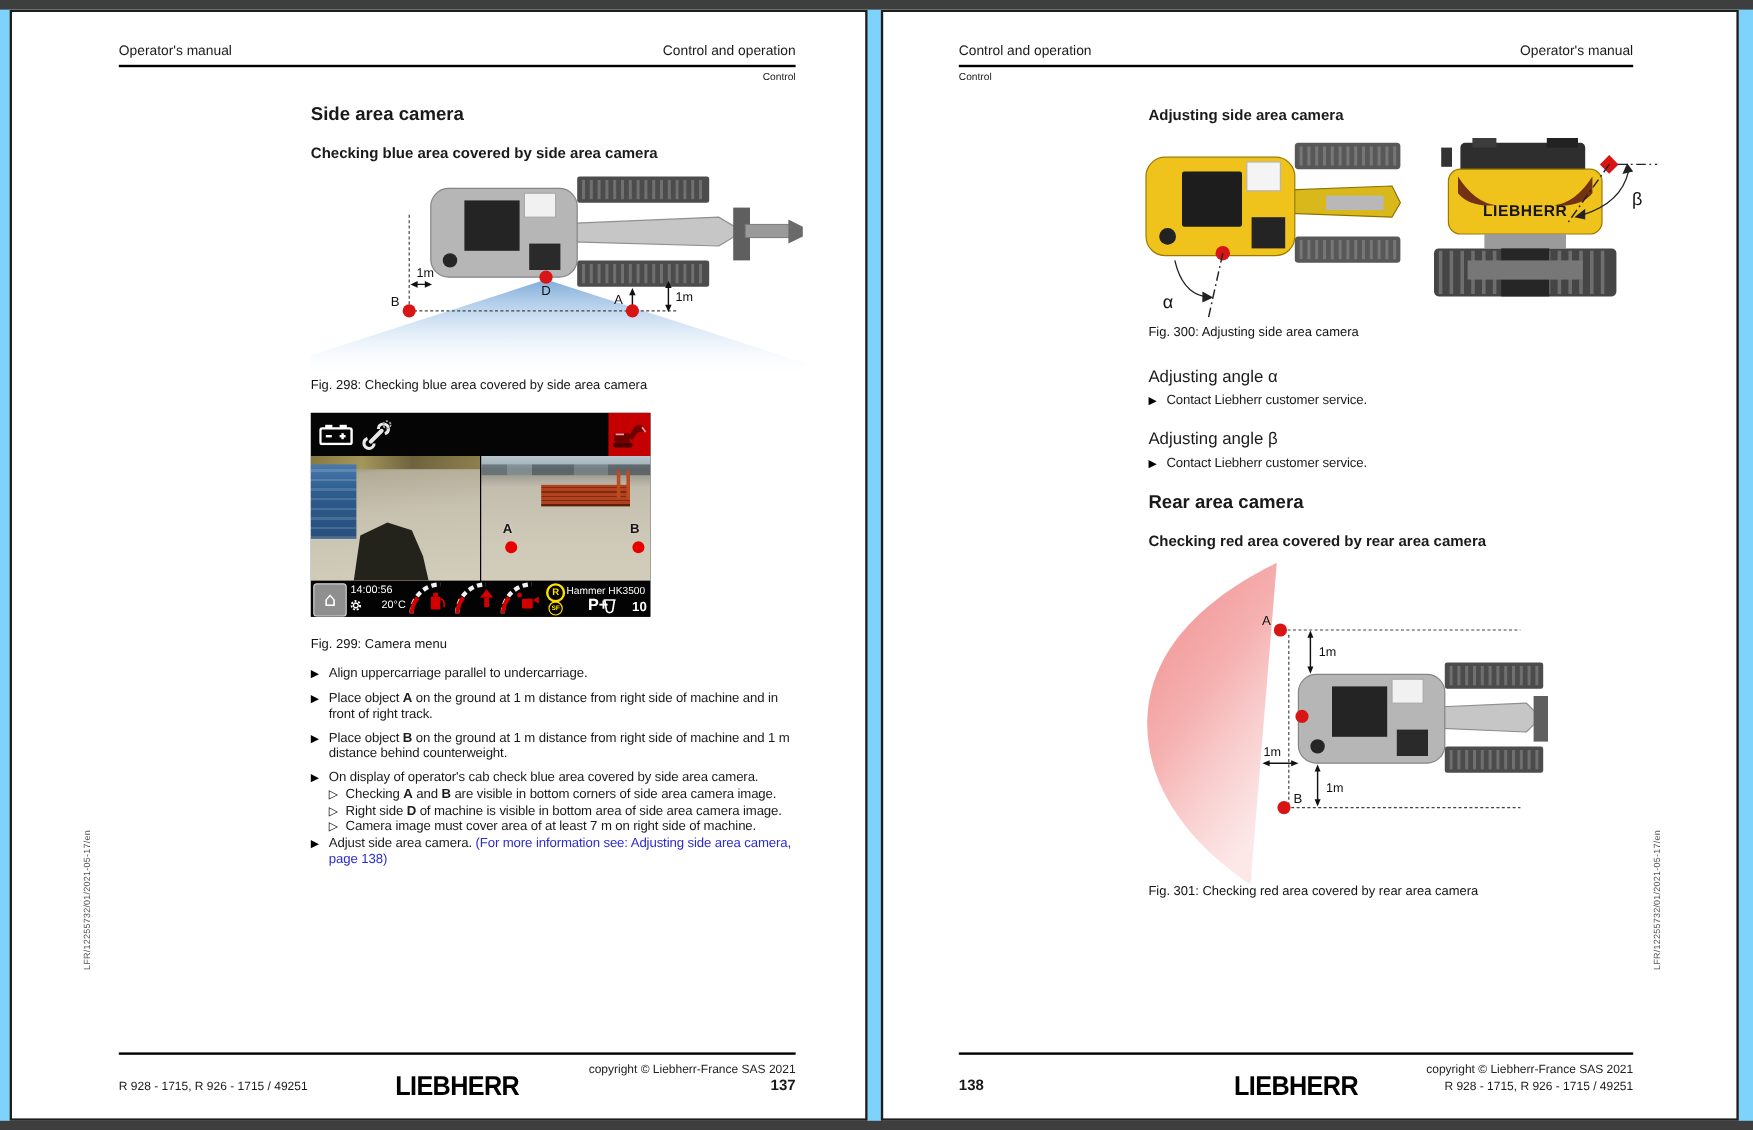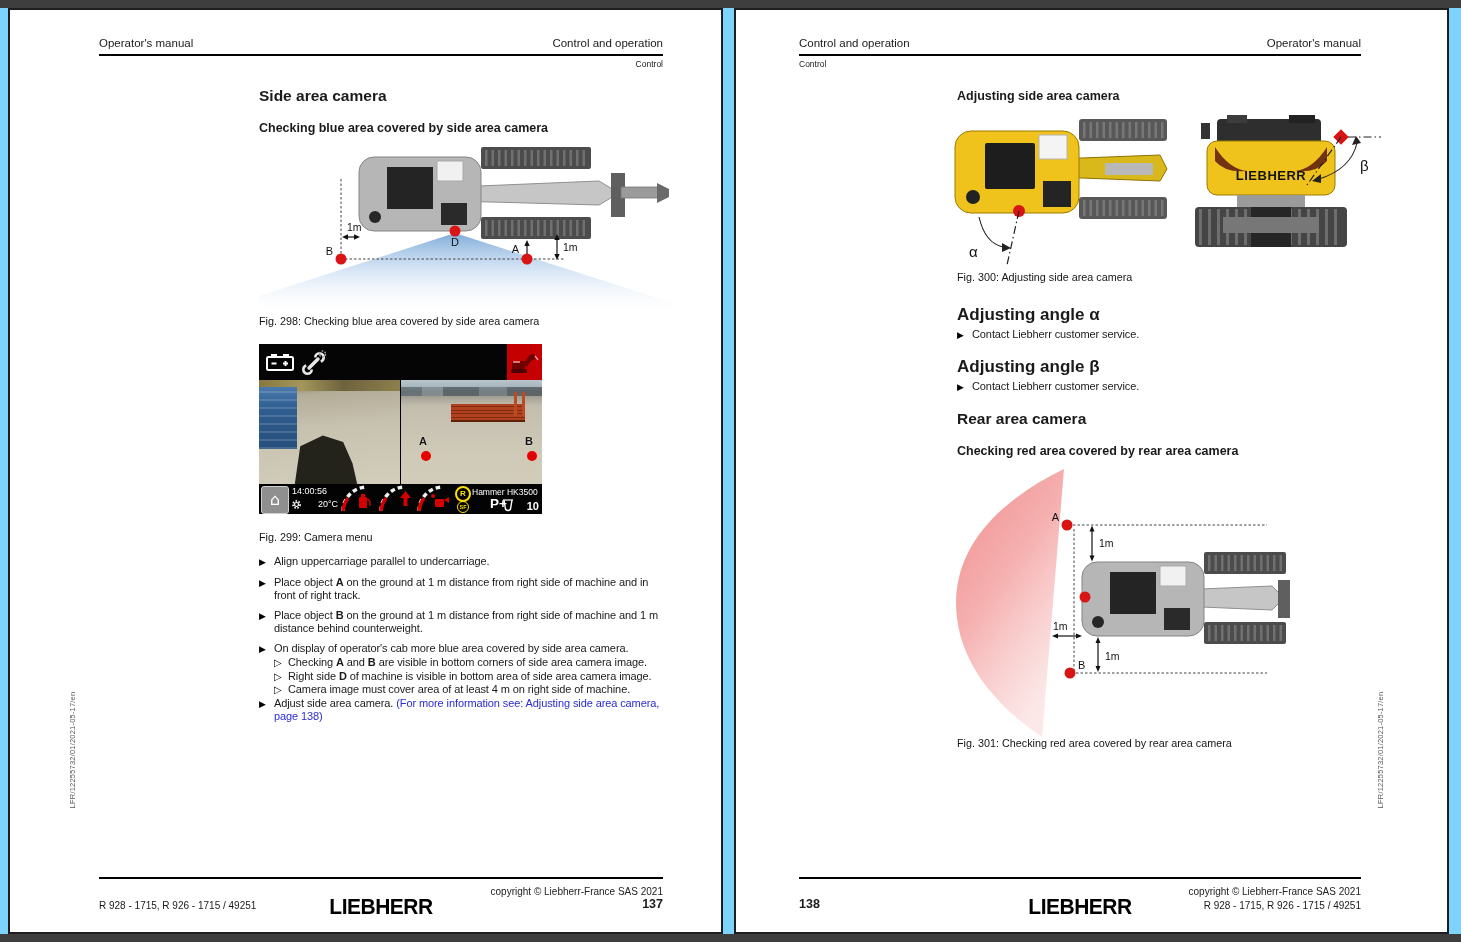--- a/index.html
+++ b/index.html
@@ -10,21 +10,21 @@
   .page{position:absolute;top:8px;width:715px;height:926px;background:#fff;
         border:2px solid #1e1e1e;box-sizing:border-box;}
   .pl{left:8px}.pr{left:734px}
   .abs{position:absolute}
   .hdr{font-size:11.5px}
   .rule{position:absolute;height:2px;background:#000}
   .rule.thin{height:1.5px}
   .crumb{font-size:8.5px}
   .h1{font-size:15.5px;font-weight:bold}
   .h2{font-size:12.5px;font-weight:bold}
-  .h3{font-size:17px;font-weight:bold}
+  .h3{font-size:14px;font-weight:normal}
   .cap{font-size:10.8px;color:#141414}
   .steps{width:412px;font-size:11px;line-height:13.5px;letter-spacing:-0.1px}
   .step{display:flex;margin-bottom:6px}
   .step .mk{flex:0 0 15px;font-family:"DejaVu Sans",sans-serif;font-size:9px;padding-top:1px;color:#000}
   .step.sub{margin:0 0 0 15px}
   .step.sub .mk{flex:0 0 14px;font-size:10px;padding-top:0}
   .step .txt{flex:1}
   .b{font-weight:bold}
   .link{color:#2b2bd4}
   .cond{margin:7px 0 2px 0}
@@ -239,33 +239,33 @@
       <div class="step">
         <span class="mk">▶</span>
         <div class="txt"><span>Place object </span><span class="b">A</span><span> on the ground at 1 m distance from right side of machine and in front of right track.</span></div>
       </div>
       <div class="step">
         <span class="mk">▶</span>
         <div class="txt"><span>Place object </span><span class="b">B</span><span> on the ground at 1 m distance from right side of machine and 1 m distance behind counterweight.</span></div>
       </div>
       <div class="step" style="margin-bottom:0">
         <span class="mk">▶</span>
-        <div class="txt"><span>On display of operator's cab more blue area covered by side area camera.</span></div>
+        <div class="txt"><span>On display of operator's cab check blue area covered by side area camera.</span></div>
       </div>
       <div class="step sub">
         <span class="mk">▷</span>
         <div class="txt"><span>Checking </span><span class="b">A</span><span> and </span><span class="b">B</span><span> are visible in bottom corners of side area camera image.</span></div>
       </div>
       <div class="step sub">
         <span class="mk">▷</span>
         <div class="txt"><span>Right side </span><span class="b">D</span><span> of machine is visible in bottom area of side area camera image.</span></div>
       </div>
       <div class="step sub">
         <span class="mk">▷</span>
-        <div class="txt"><span>Camera image must cover area of at least 4 m on right side of machine.</span></div>
+        <div class="txt"><span>Camera image must cover area of at least 7 m on right side of machine.</span></div>
       </div>
       <div class="step">
         <span class="mk">▶</span>
         <div class="txt"><span>Adjust side area camera. </span><span class="link">(For more information see: Adjusting side area camera, page 138)</span></div>
       </div>
     </div>
 
     <div class="vcode" style="left:-7px;top:735px">LFR/12255732/01/2021-05-17/en</div>
 
     <div class="rule thin" style="left:89px;right:58px;top:867px"></div>

